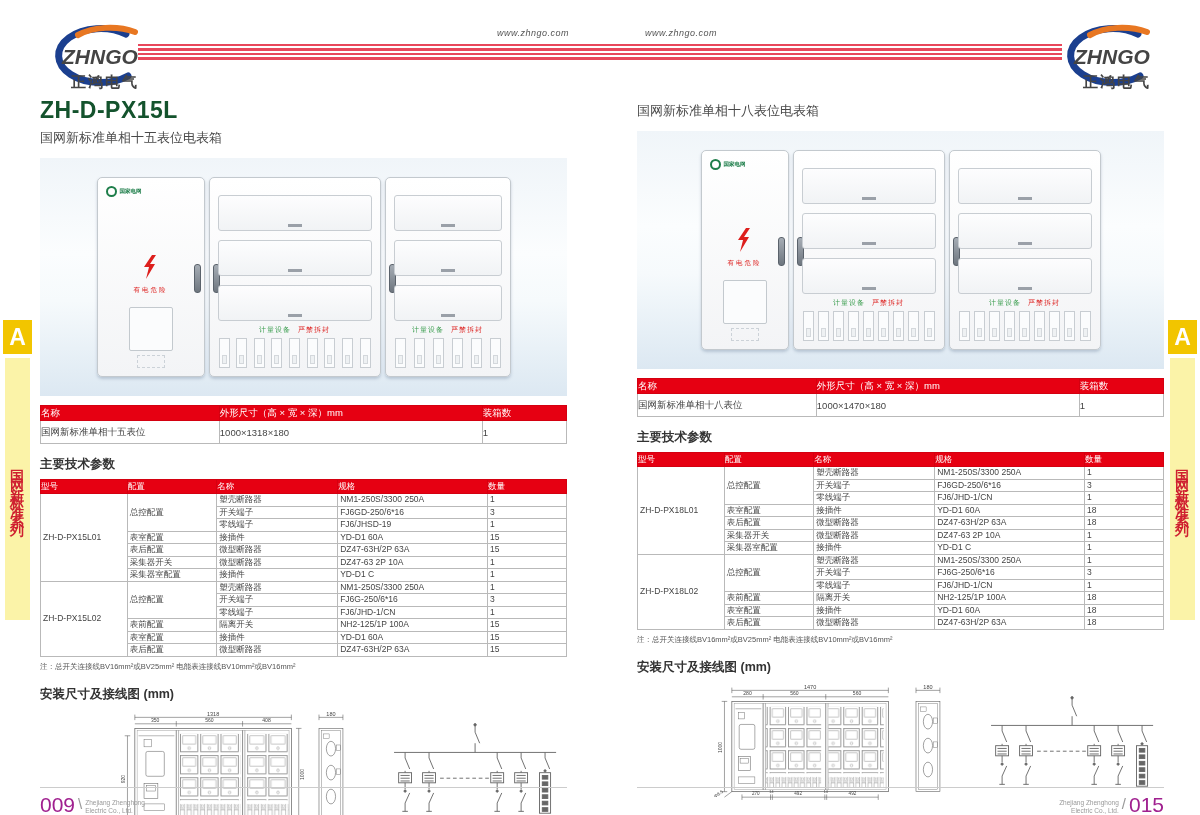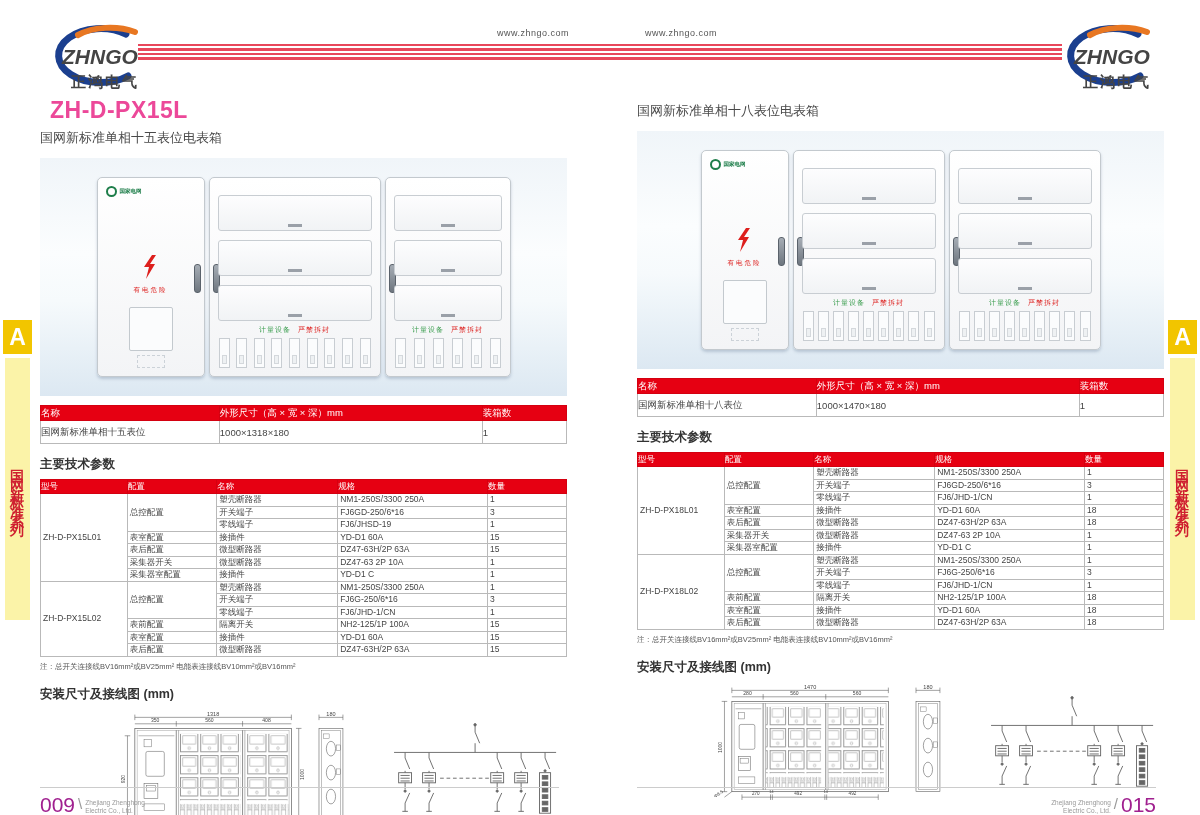--- a/index.html
+++ b/index.html
@@ -4,36 +4,36 @@
 <style>
   * { box-sizing: border-box; margin: 0; padding: 0; }
   html,body { width:1200px; height:815px; background:#fff; font-family:"Liberation Sans","DejaVu Sans",sans-serif; overflow:hidden; }
   .sheet { position:relative; width:1200px; height:815px; background:#fff; }
 
   
   .stripes { position:absolute; left:138px; top:44px; width:924px; height:17px;
     background:repeating-linear-gradient(to bottom,#e8475b 0 2.2px,#ffffff 2.2px 4.5px); }
   .logo { position:absolute; top:22px; width:115px; height:78px; }
   .logo.left { left:38px; } .logo.right { left:1050px; }
-  .url { position:absolute; top:28px; font-size:9px; color:#555; letter-spacing:.5px; }
+  .url { position:absolute; top:28px; font-size:9px; color:#555; letter-spacing:.5px;font-style:italic; }
   .url.u1 { left:497px; } .url.u2 { left:645px; }
 
   
   .tab-a { position:absolute; top:320px; width:29px; height:34px; background:#f2c500; color:#fff;
     font-weight:bold; font-size:23px; display:flex; align-items:center; justify-content:center; }
   .tab-a.l { left:3px; } .tab-a.r { left:1168px; }
   .tab-strip { position:absolute; top:358px; width:25px; height:262px; background:#fbf3a8; color:#cf2030;
     writing-mode:vertical-rl; text-orientation:upright; font-size:14px; font-weight:600; letter-spacing:9px;
     display:flex; align-items:center; justify-content:center; }
   .tab-strip.l { left:5px; } .tab-strip.r { left:1170px; }
 
   
   .page { position:absolute; top:97px; width:527px; height:718px; }
   .page.pleft { left:40px; } .page.pright { left:637px; }
-  .title { color:#ec4899; font-size:23px; font-weight:bold; letter-spacing:.5px;margin-left:10px; }
+  .title { color:#14532d; font-size:23px; font-weight:bold; letter-spacing:.5px; }
   .subtitle { font-size:13px; color:#4a4a4a; margin-top:5px; }
 
   
   .product-panel { margin-top:11px; height:238px;
     background:linear-gradient(180deg,#f0f5f9 0%,#fbfdfe 40%,#f6fafc 60%,#dce8f2 100%);
     display:flex; align-items:center; justify-content:center; }
   .mbox { display:flex; gap:4px; height:200px; }
   .mpanel { position:relative; background:linear-gradient(#ffffff,#f3f4f6); border:1px solid #c3c9ce;
     border-radius:5px; box-shadow:0 2px 3px rgba(110,130,155,.35); padding:8px; }
   .door15 { width:108px; } .mid15 { width:172px; } .rgt15 { width:126px; }
@@ -72,21 +72,21 @@
   .note { font-size:7.5px; color:#555; margin-top:5px; }
 
   
   .install-heading { font-size:12.5px; color:#333; margin:14px 0 2px; font-weight:600; }
   .install-row { display:flex; align-items:flex-start; }
   .dim-svg { width:305px; height:126px; margin-left:58px; }
   .schem-svg { width:200px; height:112px; margin-left:4px; margin-top:8px; }
   svg text { font-family:"Liberation Sans","DejaVu Sans",sans-serif; fill:#444; }
 
   
-  .footer { position:absolute; bottom:0; left:0; right:8px; border-top:1.5px solid #ccc;
+  .footer { position:absolute; bottom:0; left:0; right:0; border-top:1.5px solid #ccc;
     padding-top:7px; display:flex; align-items:flex-start; }
   .footer.fr { justify-content:flex-end; }
   .pageno { font-size:21px; color:#a0208f; line-height:20px; }
   .fslash { font-size:15px; color:#999; margin:0 3px; }
   .company { font-size:6.5px; color:#999; line-height:1.2; margin-top:4px; }
   .company.ra { text-align:right; }
 </style>
 </head>
 <body>
 

